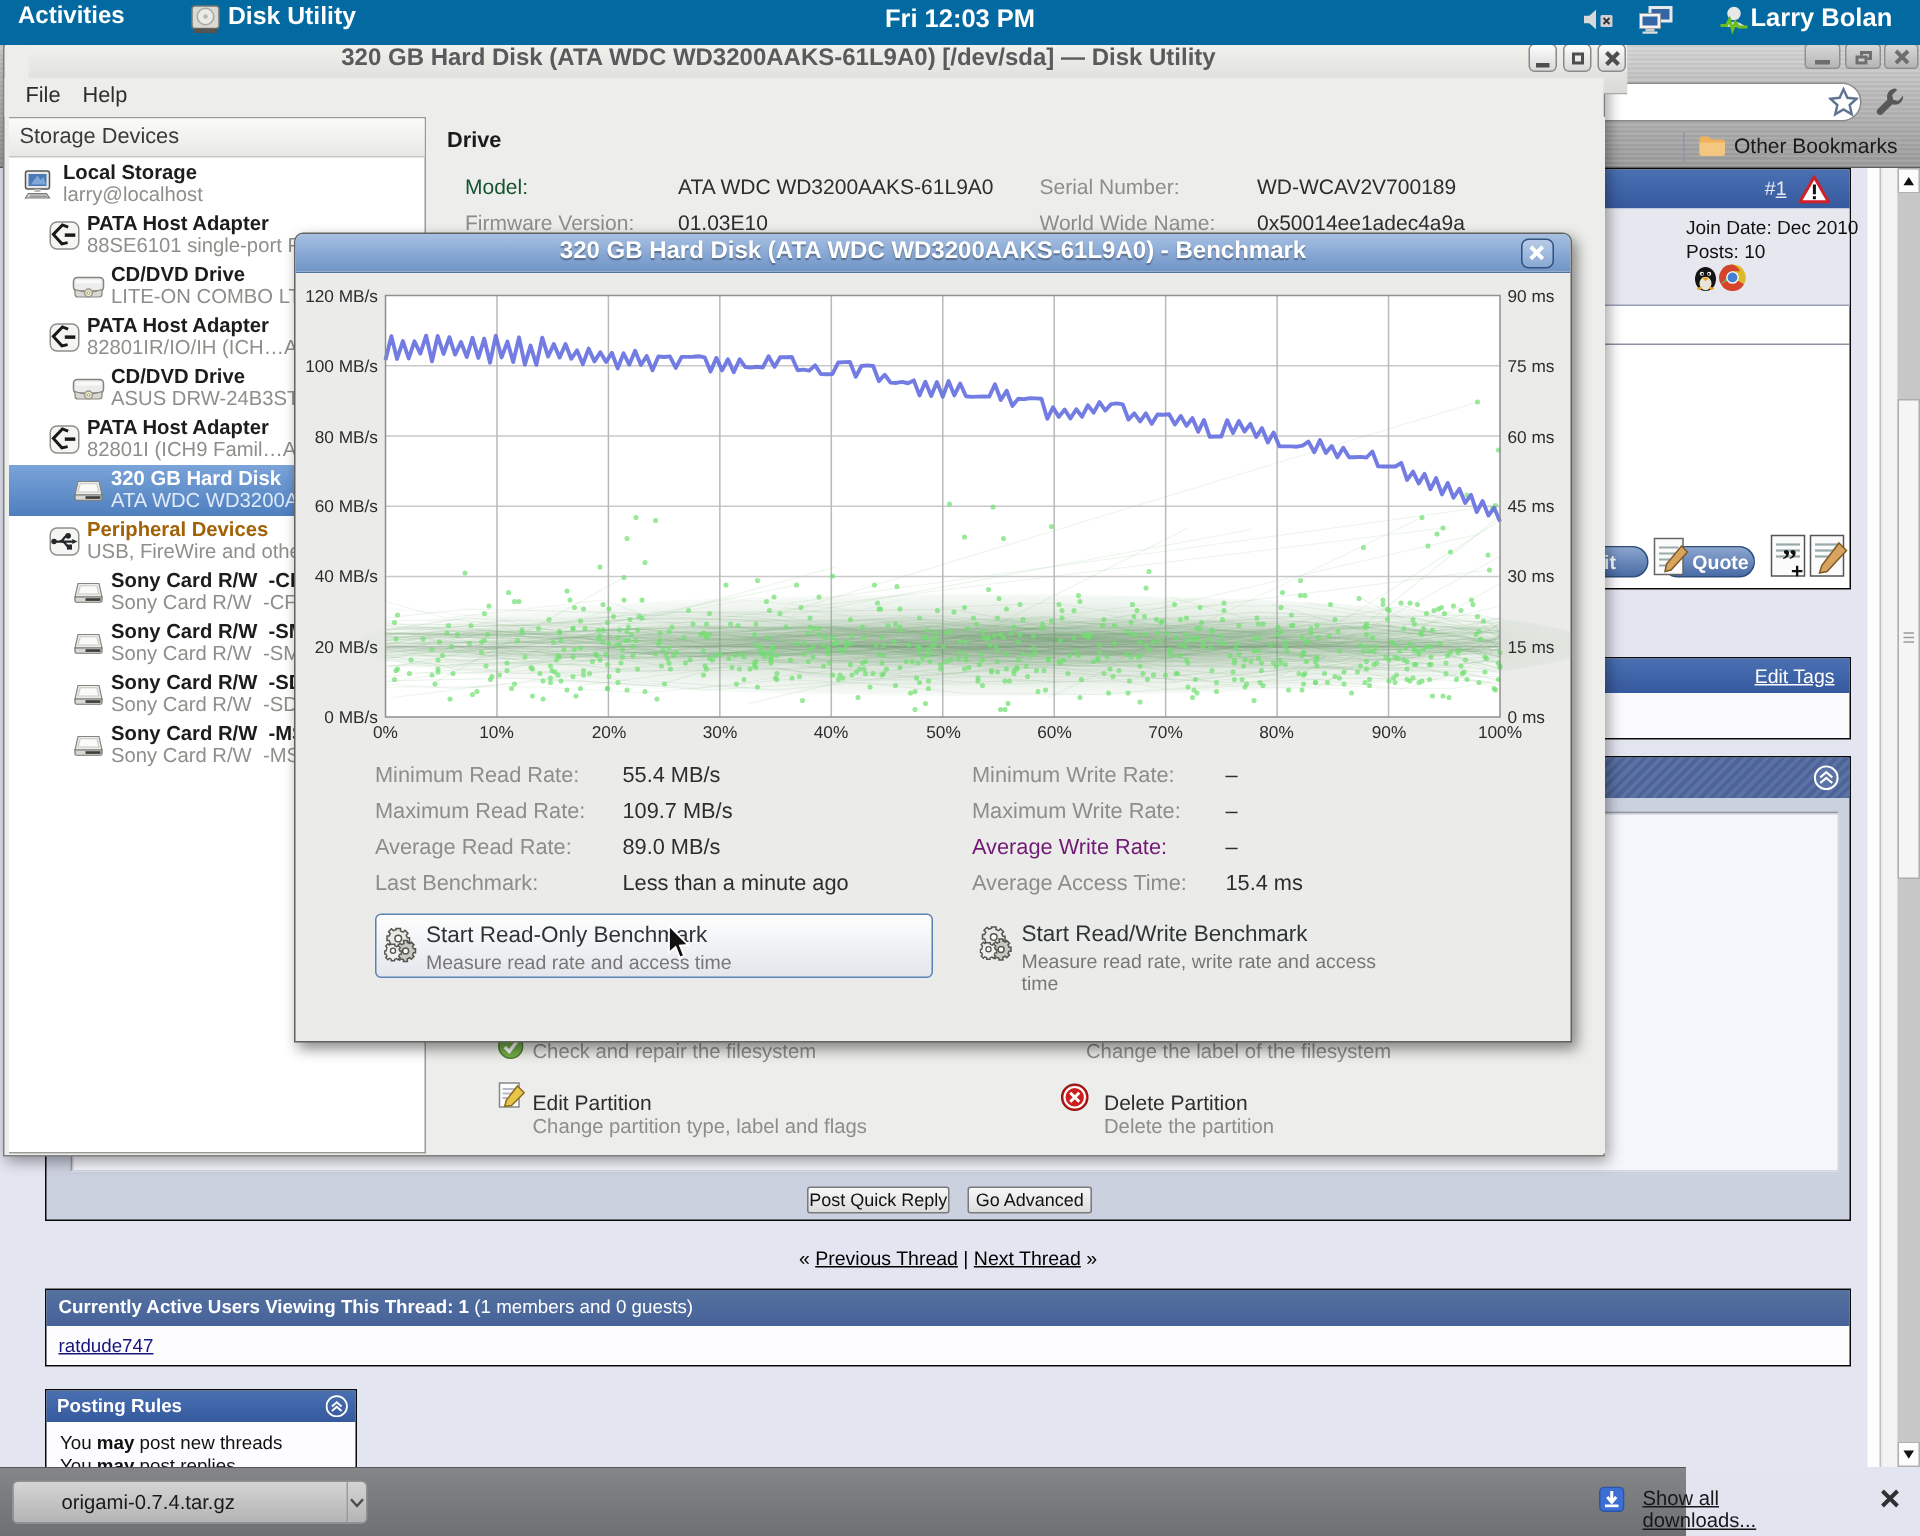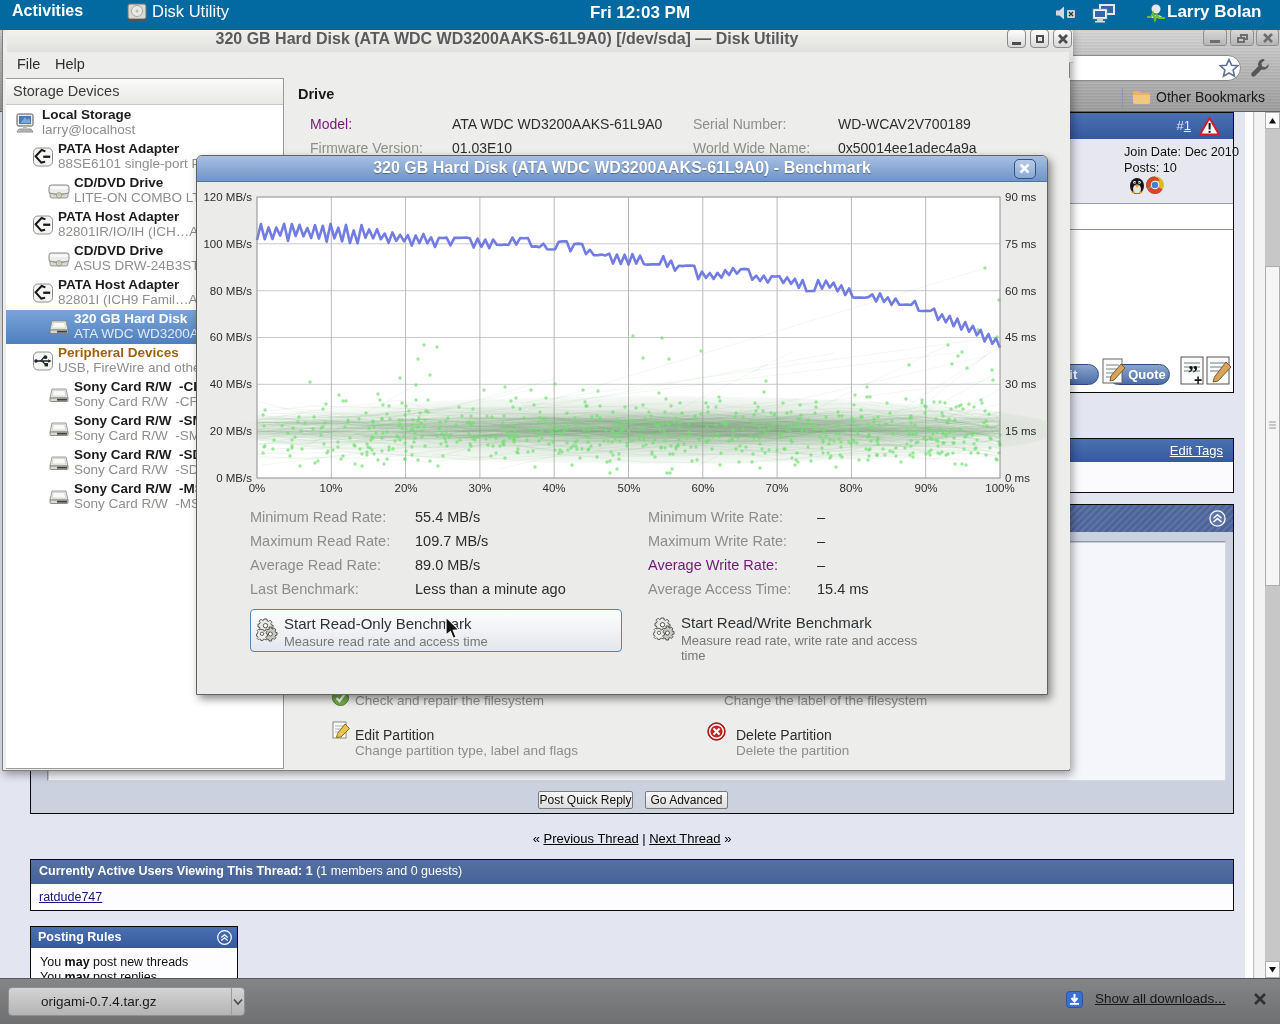--- a/index.html
+++ b/index.html
@@ -172,41 +172,41 @@
         </svg>
       </div>
    <div class="abs" style="left:0;top:849px;width:15px;height:17px;background:#fcfcfc;border:1px solid #b0b0b0">
      <svg width="13" height="15">
           <path d="M6.5 10.5 L10 5 L3 5 Z" fill="#111"></path>
         </svg>
       </div>
  </div>
 </div>
 
-<div class="abs" style="left:0;top:978px;width:1280px;height:46px;background:linear-gradient(#838587,#6e7072);border-top:1px solid #55575a">
+<div class="abs" style="left:0;top:978px;width:1124px;height:46px;background:linear-gradient(#838587,#6e7072);border-top:1px solid #55575a">
   <div class="abs" style="left:8px;top:8px;width:237px;height:29px;border:1px solid #8e9092;border-radius:4px;background:linear-gradient(#d4d4d4,#b4b4b4)">
     <div class="abs" style="left:32px;top:6px;font-size:13.5px;color:#1a1a1a">origami-0.7.4.tar.gz</div>
     <div class="abs" style="left:222px;top:0;width:1px;height:27px;background:#999b9d"></div>
     <svg class="abs" style="left:224px;top:10px" width="10" height="8">
         <path d="M1 1.5 L5 6 L9 1.5" fill="none" stroke="#4a4a4a" stroke-width="1.6"></path>
       </svg>
   </div>
   <svg class="abs" style="left:1066px;top:12px" width="17" height="17">
       <rect x="0.5" y="0.5" width="16" height="16" rx="3" fill="#3b6fd4" stroke="#2a55a8"></rect>
       <path d="M8.5 3 L8.5 9 M5.5 7 L8.5 10.5 L11.5 7" stroke="#fff" stroke-width="2" fill="none"></path>
       <rect x="4" y="12" width="9" height="1.8" fill="#fff"></rect>
     </svg>
   <div class="abs" style="left:1095px;top:12px;font-size:13.5px;color:#16181a;text-decoration:underline">Show all downloads...</div>
   <svg class="abs" style="left:1253px;top:13px" width="14" height="14">
       <path d="M2 2 L12 12 M12 2 L2 12" stroke="#2e3032" stroke-width="2.6"></path>
     </svg>
 </div>
 
 <div class="abs" style="left:2px;top:26px;width:1068px;height:745px;background:#ededeb;border:1px solid #7f7f7f;border-radius:6px 6px 0 0;box-shadow:2px 3px 10px rgba(0,0,0,.4)">
-  <div class="abs" style="left:4px;top:0;width:100%;height:36px;border-radius:6px 6px 0 0;background:linear-gradient(#f3f3f1,#d9d9d5);border-bottom:1px solid #a9a9a5">
+  <div class="abs" style="left:16px;top:0;width:100%;height:36px;border-radius:6px 6px 0 0;background:linear-gradient(#f3f3f1,#d9d9d5);border-bottom:1px solid #a9a9a5">
     <div class="abs" style="left:0;top:3px;width:1000px;text-align:center;font-size:16px;font-weight:bold;color:#5a5a5c">320 GB Hard Disk (ATA WDC WD3200AAKS-61L9A0) [/dev/sda] — Disk Utility</div>
     <div class="abs" style="left:1000px;top:2px;width:19px;height:19px;border:1px solid #8a8a8a;border-radius:4px;background:linear-gradient(#fefefe,#d8d8d8)">
         <div class="abs" style="left:4px;top:12px;width:9px;height:2.6px;background:#4e4e4e"></div>
       </div>
     <div class="abs" style="left:1023px;top:2px;width:19px;height:19px;border:1px solid #8a8a8a;border-radius:4px;background:linear-gradient(#fefefe,#d8d8d8)">
         <div class="abs" style="left:4.5px;top:4.5px;width:8px;height:8px;border:2.4px solid #4e4e4e"></div>
       </div>
     <div class="abs" style="left:1046px;top:2px;width:19px;height:19px;border:1px solid #8a8a8a;border-radius:4px;background:linear-gradient(#fefefe,#d8d8d8)">
         <svg width="19" height="19">
           <path d="M5 5 L13 13 M13 5 L5 13" stroke="#4e4e4e" stroke-width="2.8"></path>
@@ -372,21 +372,21 @@
             <rect x="9" y="14.8" width="10" height="1.8" fill="#3f3f3b"></rect>
           </svg>
         </div>
         <div class="abs" style="left:68px;top:1px;font-size:13.5px;font-weight:bold;color:#1c1c1c;white-space:nowrap">Sony Card R/W&nbsp;&nbsp;-MS</div>
         <div class="abs" style="left:68px;top:16px;font-size:13.5px;color:#8e8e8a;white-space:nowrap">Sony Card R/W&nbsp;&nbsp;-MS</div>
       </div>
   </div>
 
   <div class="abs" style="left:282px;top:51px;width:785px;height:691px;background:#ededeb">
     <div class="abs" style="left:13px;top:8px;font-size:14.5px;font-weight:bold;color:#1a1a1a">Drive</div>
-    <div class="abs" style="left:25px;top:38px;font-size:14px;color:#701a75">Model:</div>
+    <div class="abs" style="left:25px;top:38px;font-size:14px;color:#14532d">Model:</div>
     <div class="abs" style="left:167px;top:38px;font-size:14px;color:#2d2d2d">ATA WDC WD3200AAKS-61L9A0</div>
     <div class="abs" style="left:408px;top:38px;font-size:14px;color:#8d8d89">Serial Number:</div>
     <div class="abs" style="left:553px;top:38px;font-size:14px;color:#2d2d2d">WD-WCAV2V700189</div>
     <div class="abs" style="left:25px;top:62px;font-size:14px;color:#8d8d89">Firmware Version:</div>
     <div class="abs" style="left:167px;top:62px;font-size:14px;color:#2d2d2d">01.03E10</div>
     <div class="abs" style="left:408px;top:62px;font-size:14px;color:#8d8d89">World Wide Name:</div>
     <div class="abs" style="left:553px;top:62px;font-size:14px;color:#2d2d2d">0x50014ee1adec4a9a</div>
 
     <svg class="abs" style="left:47px;top:611px" width="17" height="17">
         <circle cx="8.5" cy="8.5" r="8" fill="#73ae4a" stroke="#4e7d31"></circle>
@@ -1462,21 +1462,21 @@
   </svg>
 
 <div class="abs" style="left:0;top:0;width:1280px;height:30px;background:#0369a1">
   <div class="abs" style="left:12px;top:2px;font-size:16px;font-weight:bold;color:#fff">Activities</div>
   <svg class="abs" style="left:127px;top:3px" width="20" height="20">
       <rect x="1" y="1" width="18" height="15" rx="2" fill="#d9d9d5" stroke="#77776f"></rect>
       <circle cx="10" cy="8" r="5.5" fill="#eaeae6" stroke="#a8a8a0"></circle>
       <circle cx="10" cy="8" r="1.5" fill="#b8b8b0"></circle>
       <rect x="2" y="16" width="16" height="3" fill="#55554f"></rect>
     </svg>
-  <div class="abs" style="left:152px;top:2px;font-size:16.5px;font-weight:normal;color:#fff">Disk Utility</div>
+  <div class="abs" style="left:152px;top:2px;font-size:16.5px;font-weight:bold;color:#fff">Disk Utility</div>
   <div class="abs" style="left:0;top:3px;width:1280px;text-align:center;font-size:17px;font-weight:bold;color:#fff">Fri 12:03 PM</div>
   <svg class="abs" style="left:1055px;top:5px" width="22" height="16">
       <path d="M1 5.5 h3.5 L9 1.5 V14.5 L4.5 10.5 H1 Z" fill="#d8d8d8"></path>
       <rect x="12" y="5" width="8" height="8" rx="1" fill="#cfcfcf"></rect>
       <path d="M14 7 l4 4 M18 7 l-4 4" stroke="#333" stroke-width="1.2"></path>
     </svg>
   <svg class="abs" style="left:1092px;top:3px" width="24" height="20">
       <rect x="7" y="1" width="16" height="11" fill="#e8e8e8"></rect>
       <rect x="9" y="3" width="12" height="7" fill="#3465a4"></rect>
       <rect x="1" y="6" width="14" height="10" fill="#f4f4f4" stroke="#999" stroke-width="0.6"></rect>

